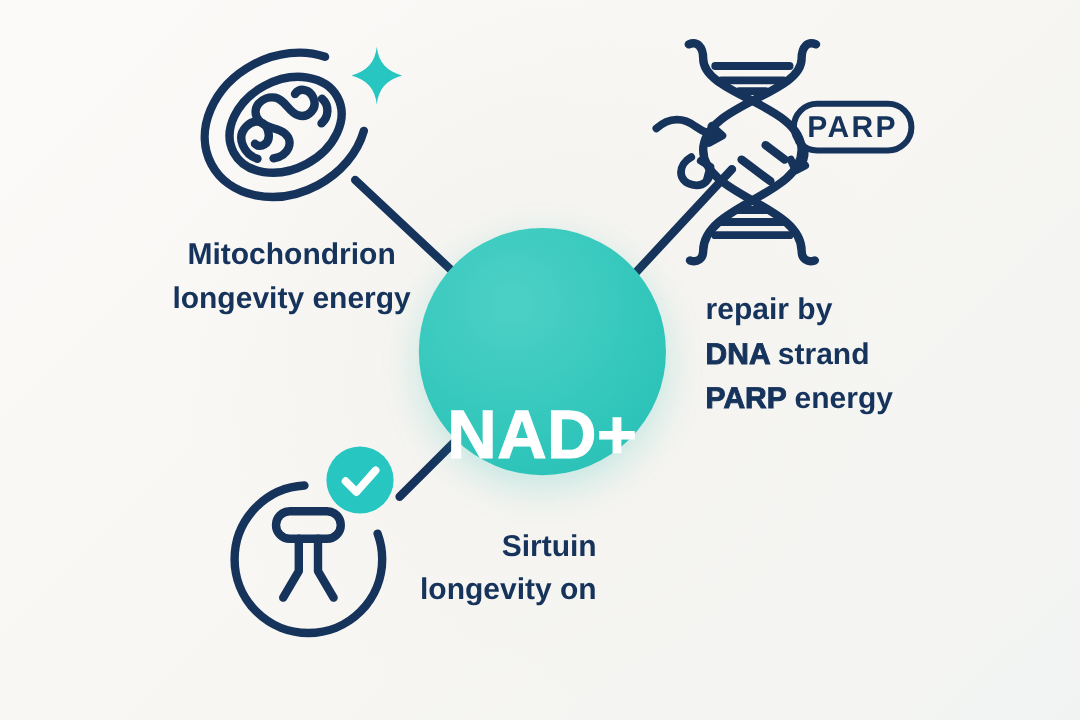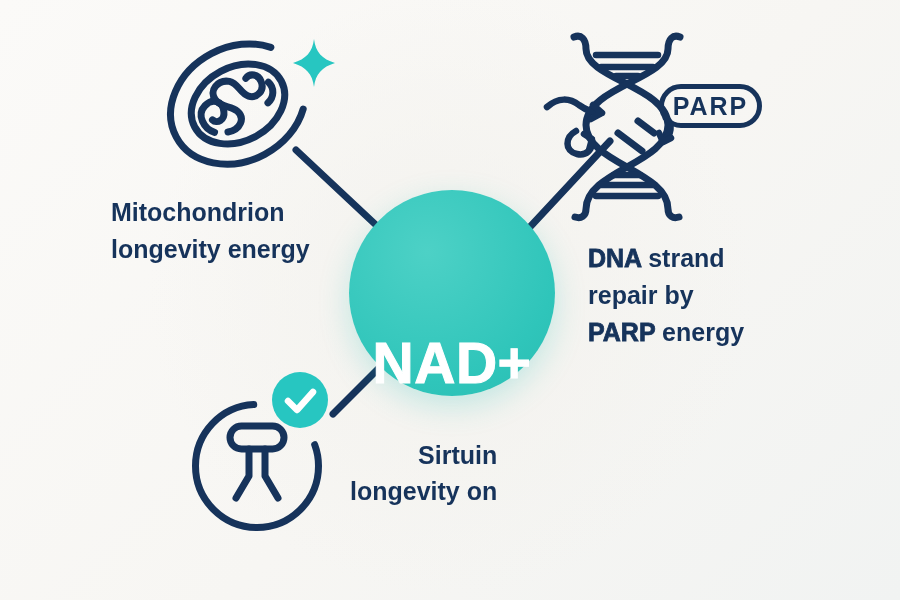--- a/index.html
+++ b/index.html
@@ -26,21 +26,21 @@
     box-shadow:0 10px 30px rgba(47,197,186,.25);
   }
   .nad-label{
     color:#fff;font-size:57px;font-weight:700;letter-spacing:.5px;
     -webkit-text-stroke:1px #ffffff;
   }
 
   
   .label{color:var(--navy);font-size:25px;font-weight:700;line-height:37px;}
   .label .strong{-webkit-text-stroke:.8px var(--navy);}
-  .mito-label{left:111px;top:194px;width:216px;text-align:left;}
+  .mito-label{left:135px;top:194px;width:216px;text-align:center;}
   .dna-label{left:588px;top:240px;text-align:left;}
   .sirtuin-label{left:350px;top:437px;line-height:36px;text-align:right;}
 
   
   .parp-badge{
     left:659px;top:84px;width:103px;height:44px;box-sizing:border-box;
     border:5px solid var(--navy);border-radius:22px;
     display:flex;align-items:center;justify-content:center;
     color:var(--navy);font-size:25px;font-weight:700;letter-spacing:2px;
   }
@@ -108,22 +108,22 @@
     <path class="stroke" stroke-width="6.5" d="M 44 109 L 52 114 L 49 125"></path>
     <path class="stroke" stroke-width="6.5" d="M 126 93 C 133 99 132 110 123 116"></path>
     <path class="stroke" stroke-width="6.5" d="M 119 108 L 123 117 L 131 113"></path>
   </svg>
 
   <div class="abs parp-badge">
     <span>PARP</span>
   </div>
 
   <div class="abs label dna-label">
+    <div><span>repair by</span></div>
     <div><span class="strong">DNA</span><span> strand</span></div>
-    <div><span>repair by</span></div>
     <div><span class="strong">PARP</span><span> energy</span></div>
   </div>
 
   <svg class="abs" style="left:190px;top:399px" width="136" height="136" viewBox="0 0 136 136">
     <circle class="stroke" stroke-width="7" cx="67" cy="67" r="61.5" stroke-dasharray="286 78 22.4 0"></circle>
     <rect class="stroke" stroke-width="7" x="40" y="27" width="54" height="23" rx="11.5"></rect>
     <path class="stroke" stroke-width="7" d="M 59 50 L 59 77 L 46 99"></path>
     <path class="stroke" stroke-width="7" d="M 75 50 L 75 77 L 88 99"></path>
   </svg>
 

